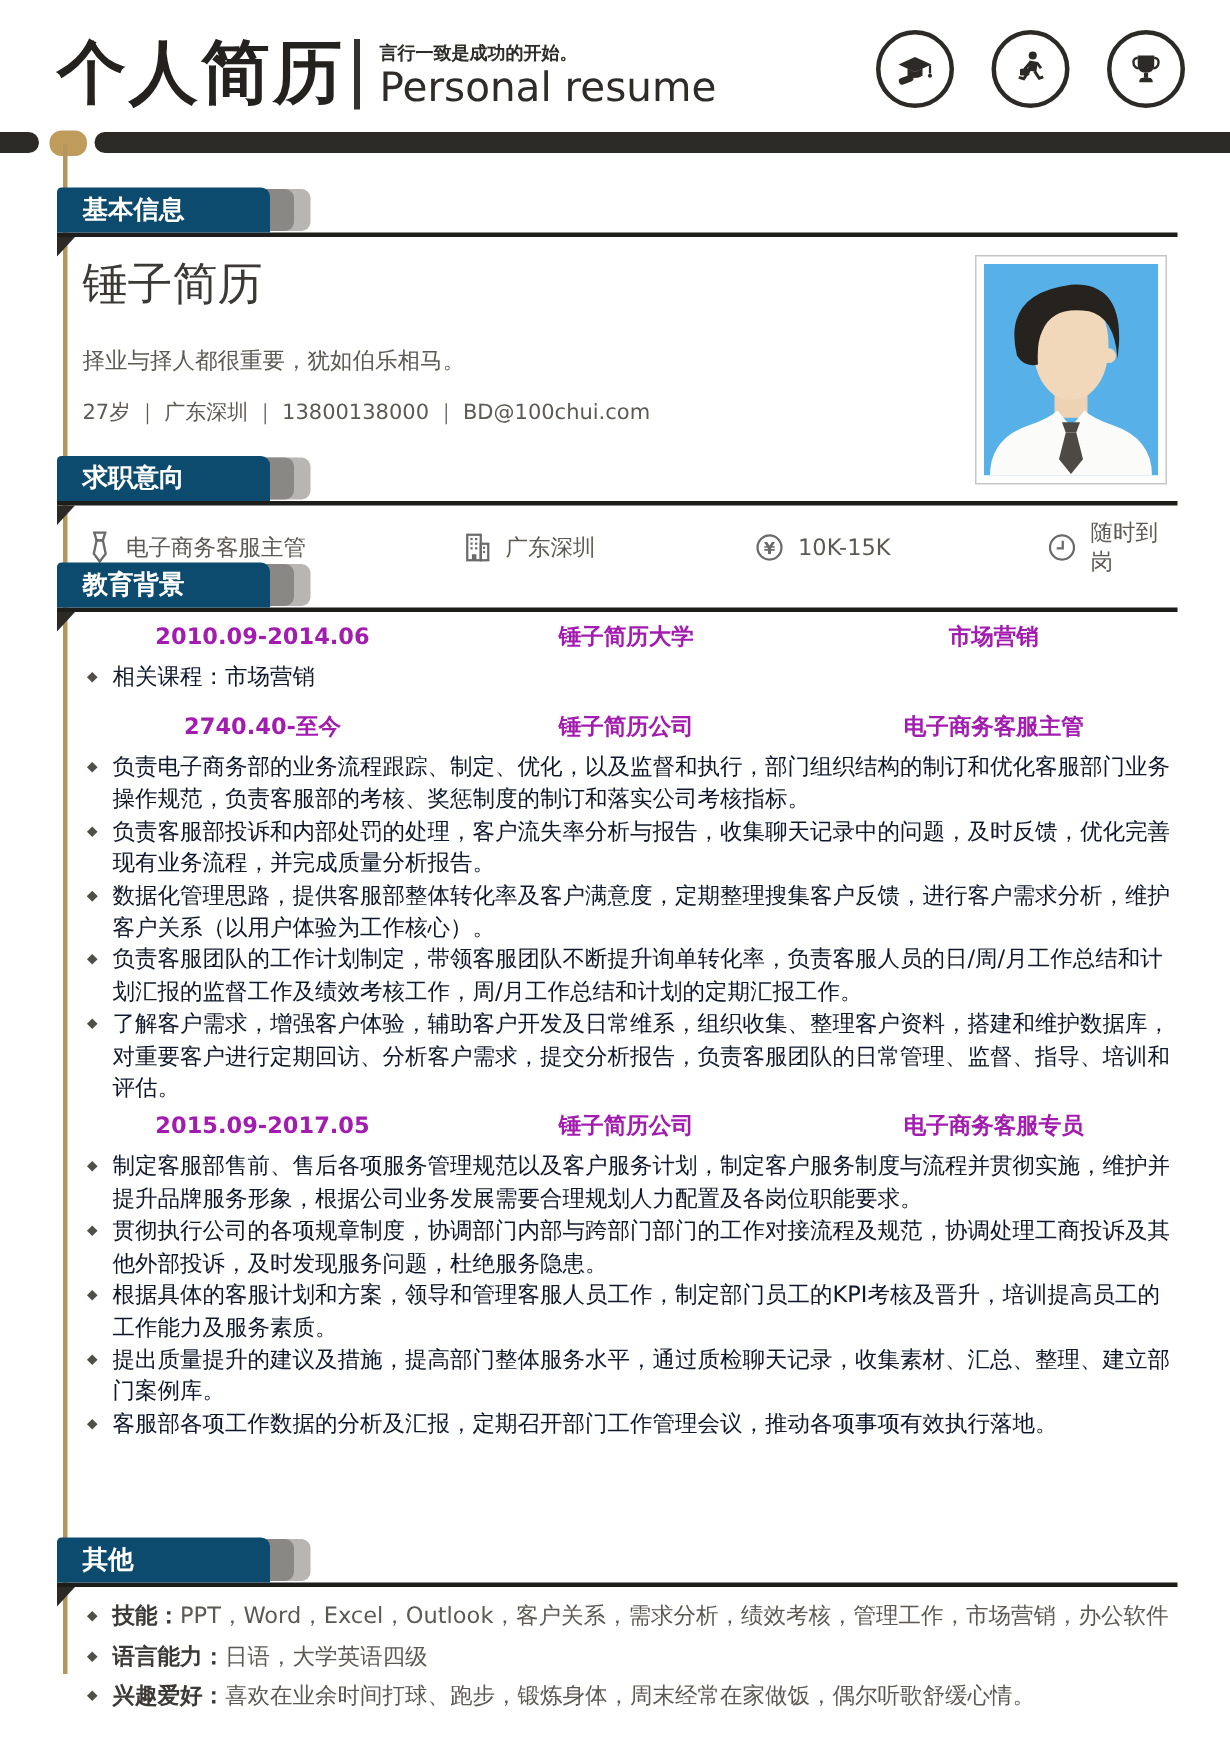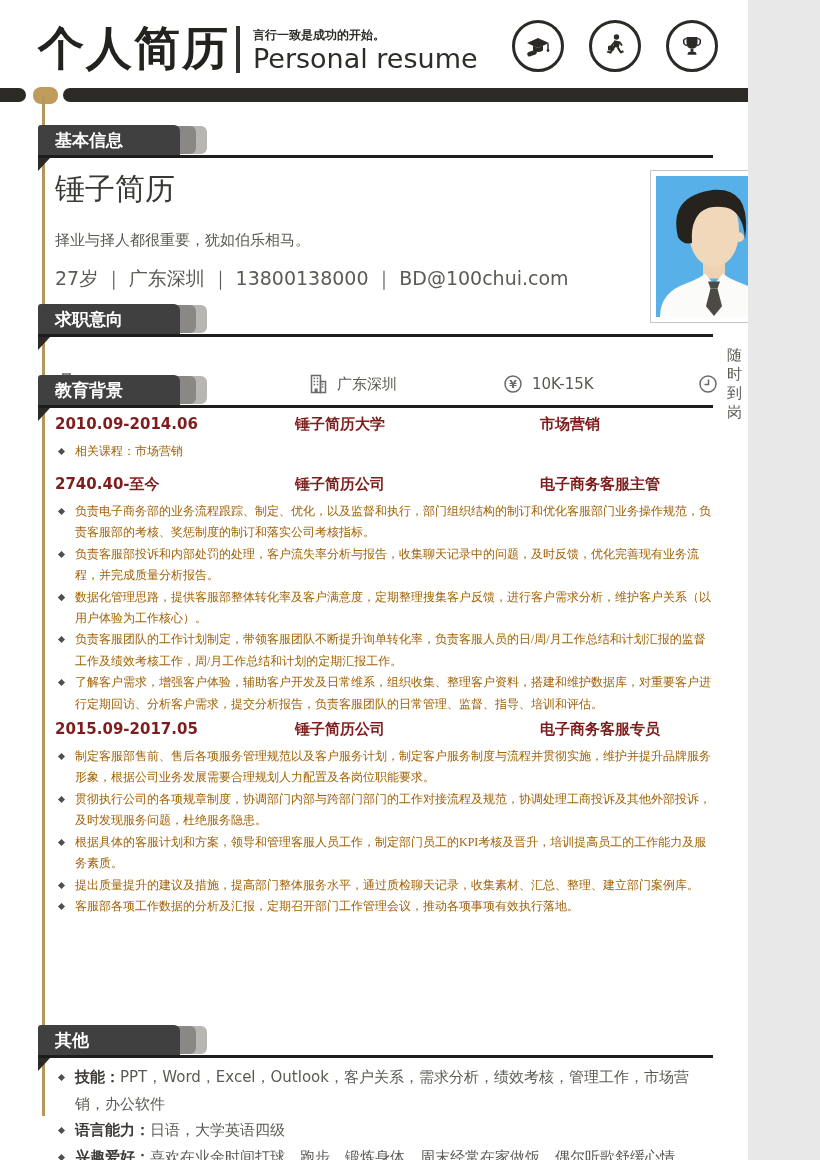--- a/index.html
+++ b/index.html
@@ -1,62 +1,62 @@
 <!DOCTYPE html>
 <html><head>
 <meta charset="utf-8">
 <style>
   html,body{margin:0;padding:0;background:#e8e8e8;}
-  .page{position:relative;width:748px;height:1160px;background:#ffffff;overflow:hidden;
+  .page{position:relative;width:820px;height:1160px;background:#ffffff;overflow:hidden;
         font-family:"DejaVu Sans","Liberation Sans",sans-serif;}
   
   .hd-title{position:absolute;left:38px;top:18px;font-size:46px;font-weight:bold;
             color:#23221f;letter-spacing:2px;}
   .hd-divider{position:absolute;left:236px;top:26px;width:4px;height:47px;background:#33322e;}
   .hd-text{position:absolute;left:253px;top:27px;}
   .hd-motto{font-size:12px;font-weight:bold;color:#2d2c29;line-height:17px;}
   .hd-sub{font-size:27px;color:#2d2c29;line-height:30px;}
   .hd-icons{position:absolute;right:30px;top:20px;display:flex;gap:25px;}
   .circ{width:52px;height:52px;border:3px solid #2b2a27;border-radius:50%;
         display:flex;align-items:center;justify-content:center;box-sizing:border-box;}
   
   .bar-seg1{position:absolute;left:0;top:88px;width:26px;height:14px;background:#2b2a27;border-radius:0 7px 7px 0;}
   .bar-gold{position:absolute;left:33px;top:87px;width:25px;height:17px;background:#bf9c5c;border-radius:8px;}
   .bar-seg2{position:absolute;left:63px;top:88px;width:757px;height:14px;background:#2b2a27;border-radius:7px 0 0 7px;}
   .gold-line{position:absolute;left:42px;top:96px;width:3px;height:1020px;background:#b5975e;z-index:0;}
   
   .sec{position:absolute;left:40px;right:35px;z-index:1;}
   .shead{position:relative;height:30px;}
   .rule{position:absolute;left:-2px;right:0;bottom:-3px;height:3px;background:#1d1d1b;z-index:0;}
-  .tab{position:absolute;left:-2px;bottom:0;width:142px;height:30px;background:#404040;
+  .tab{position:absolute;left:-2px;bottom:0;width:142px;height:30px;background:#0c4a6e;
        border-radius:3px 6px 0 0;color:#ffffff;font-size:17px;font-weight:bold;line-height:30px;
        padding-left:17px;z-index:3;box-sizing:border-box;}
   .layer{position:absolute;bottom:1px;height:28px;border-radius:4px 6px 6px 4px;}
   .l1{left:6px;width:150px;background:#8a8885;z-index:2;}
   .l2{left:15px;width:152px;background:#b8b6b2;z-index:1;}
   .fold{position:absolute;left:-2px;top:33px;width:0;height:0;
         border-top:13px solid #2b2a27;border-right:12px solid transparent;z-index:4;}
   
   .name{margin:14px 0 0 15px;font-size:30px;color:#3a3935;}
   .tagline{margin:21px 0 0 15px;font-size:15px;color:#5c5a55;}
-  .infoline{margin:16px 0 0 15px;font-size:19px;color:#5c5a55;}
+  .infoline{margin:16px 0 0 15px;font-size:14px;color:#5c5a55;}
   .photo{position:absolute;left:650px;top:170px;width:128px;height:153px;background:#ffffff;
          border:1px solid #c6c6c4;box-sizing:border-box;padding:5px;z-index:5;}
   .photo svg{display:block;width:100%;height:100%;}
   
   .irow{display:grid;grid-template-columns:250px 195px 195px 1fr;padding-left:18px;
         margin-top:12px;align-items:center;}
   .icell{display:flex;align-items:center;gap:9px;font-size:15px;color:#5b5954;}
   .icell svg{flex:0 0 auto;}
   
   .erow{display:grid;grid-template-columns:240px 245px 1fr;padding-left:15px;margin-top:10px;
-        font-size:15px;font-weight:bold;color:#7f1d1d;}
+        font-size:15px;font-weight:bold;color:#a21caf;text-align:center;}
   
   .blist{margin:7px 0 0 0;padding:0 0 0 18px;list-style:none;}
-  .blist li{position:relative;padding-left:17px;font-size:12px;line-height:21.4px;color:#a16207;font-family:Liberation Serif, serif;}
+  .blist li{position:relative;padding-left:17px;font-size:15px;line-height:21.4px;color:#0f172a;}
   .dm{position:absolute;left:1px;top:8px;width:5px;height:5px;background:#514f4b;
       transform:rotate(45deg);}
   .olist{margin:9px 0 0 0;padding:0 0 0 18px;list-style:none;}
   .olist li{position:relative;padding-left:17px;font-size:15px;line-height:26.5px;color:#5b5954;}
   .olist .dm{top:11px;}
   .olbl{font-weight:bold;color:#3c3a36;}
   .stroke-ic{stroke:#6a6a6a;fill:none;stroke-width:1.5;}
   .fill-ic{fill:#2b2a27;}
 </style>
 </head>

